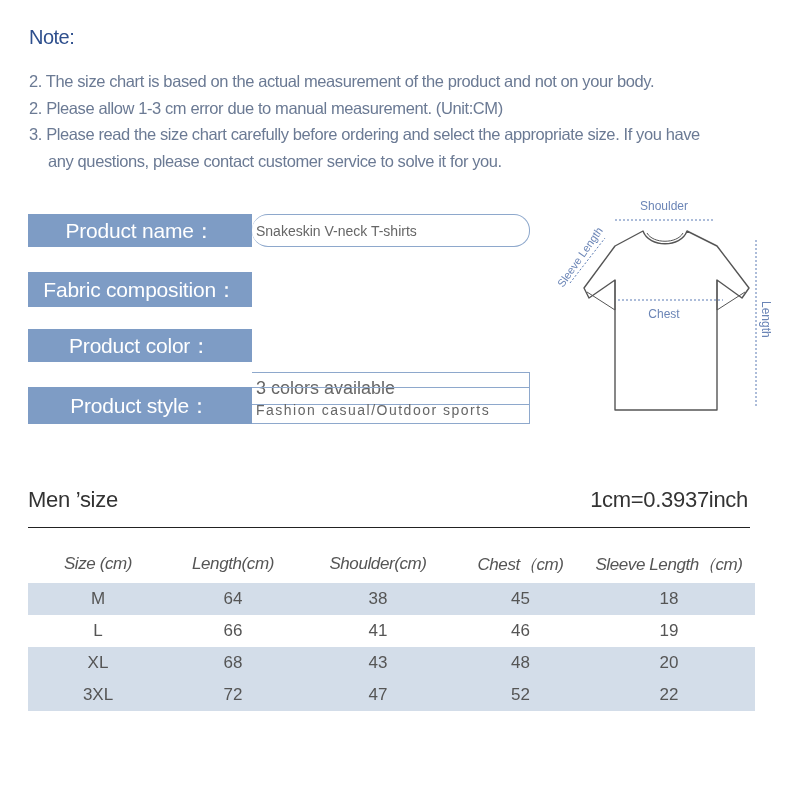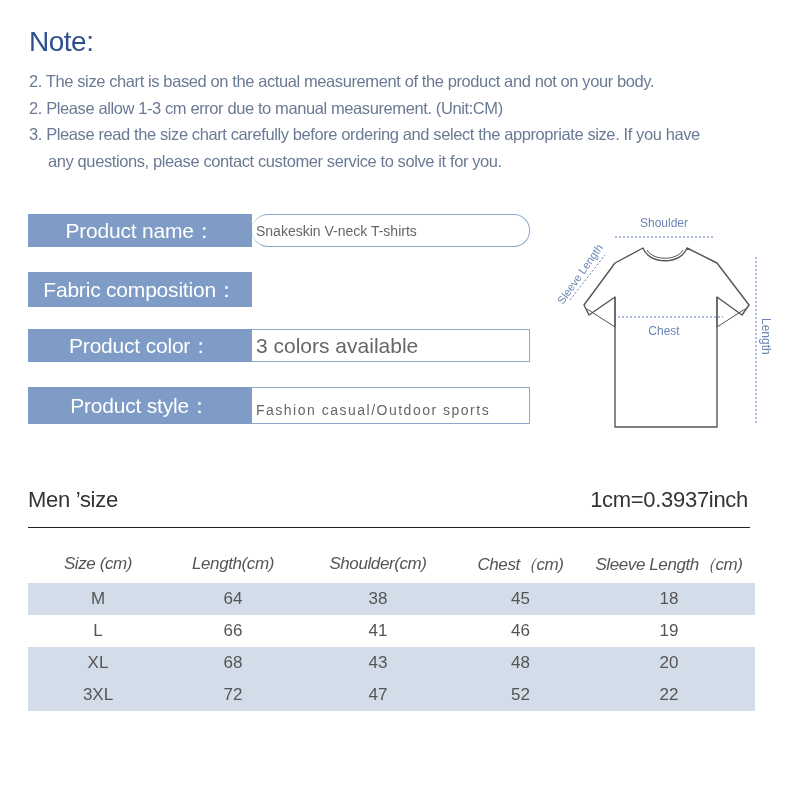--- a/index.html
+++ b/index.html
@@ -1,36 +1,36 @@
 <!DOCTYPE html>
 <html><head>
 <meta charset="utf-8">
 <style>
   * { box-sizing: border-box; margin: 0; padding: 0; }
   html, body { width: 800px; height: 800px; background: #ffffff; overflow: hidden; }
   body { position: relative; font-family: "Liberation Sans", "DejaVu Sans", sans-serif; color: #555; }
 
-  .note-title { position: absolute; left: 29px; top: 26px; font-size: 28px; color: #2e4f8d; letter-spacing: -0.5px; }
+  .note-title { position: absolute; left: 29px; top: 26px; font-size: 20px; color: #2e4f8d; letter-spacing: -0.5px; }
   .note-list { position: absolute; left: 29px; top: 68px; width: 760px; font-size: 16.5px; color: #6b7a94; line-height: 26.5px; letter-spacing: -0.4px; }
   .note-line { white-space: nowrap; }
   .note-line.indent { padding-left: 19px; }
 
   .info-row { position: absolute; left: 28px; width: 502px; height: 33px; display: flex; }
   .info-label { width: 224px; height: 100%; background: #7e9cc5; color: #fff; font-size: 21px; display: flex; align-items: center; justify-content: center; white-space: nowrap; letter-spacing: -0.2px; }
   .info-value { flex: 1; height: 100%; border: 1px solid #8ea8cc; border-left: none; display: flex; align-items: center; padding-left: 4px; color: #666; white-space: nowrap; overflow: hidden; }
   .row-name  { top: 214px; }
   .row-name .info-value  { font-size: 14px; border-radius: 16px; }
   .row-fabric { top: 272px; height: 35px; }
   .row-fabric .info-value { font-size: 18px; padding-left: 6px; }
   .row-color { top: 329px; height: 33px; }
-  .row-color .info-value { font-size: 21px; }
+  .row-color .info-value { font-size: 18px; margin-top: 43px; }
   .row-style { top: 387px; height: 37px; }
   .row-style .info-value { font-size: 14px; letter-spacing: 1.5px; padding-top: 8px; }
 
-  .diagram { position: absolute; left: 545px; top: 205px; width: 240px; height: 235px; }
+  .diagram { position: absolute; left: 545px; top: 188px; width: 240px; height: 235px; }
   .diagram svg { width: 240px; height: 235px; }
 
   .men-size { position: absolute; left: 28px; top: 487px; font-size: 22px; color: #333; letter-spacing: -0.3px; }
   .conversion { position: absolute; right: 52px; top: 487px; font-size: 22px; color: #333; letter-spacing: -0.3px; margin-left: 6px; }
   .section-rule { position: absolute; left: 28px; top: 527px; width: 722px; height: 1px; background: #222; }
 
   .size-table { position: absolute; left: 28px; top: 545px; width: 727px; border-collapse: collapse; }
   .size-table th { height: 38px; font-weight: normal; font-size: 17px; color: #555; white-space: nowrap; letter-spacing: -0.4px; font-style: italic; }
   .size-table td { height: 32px; font-size: 17px; color: #555; text-align: center; }
   .size-table tr.shaded td { background: #d3dde9; }

